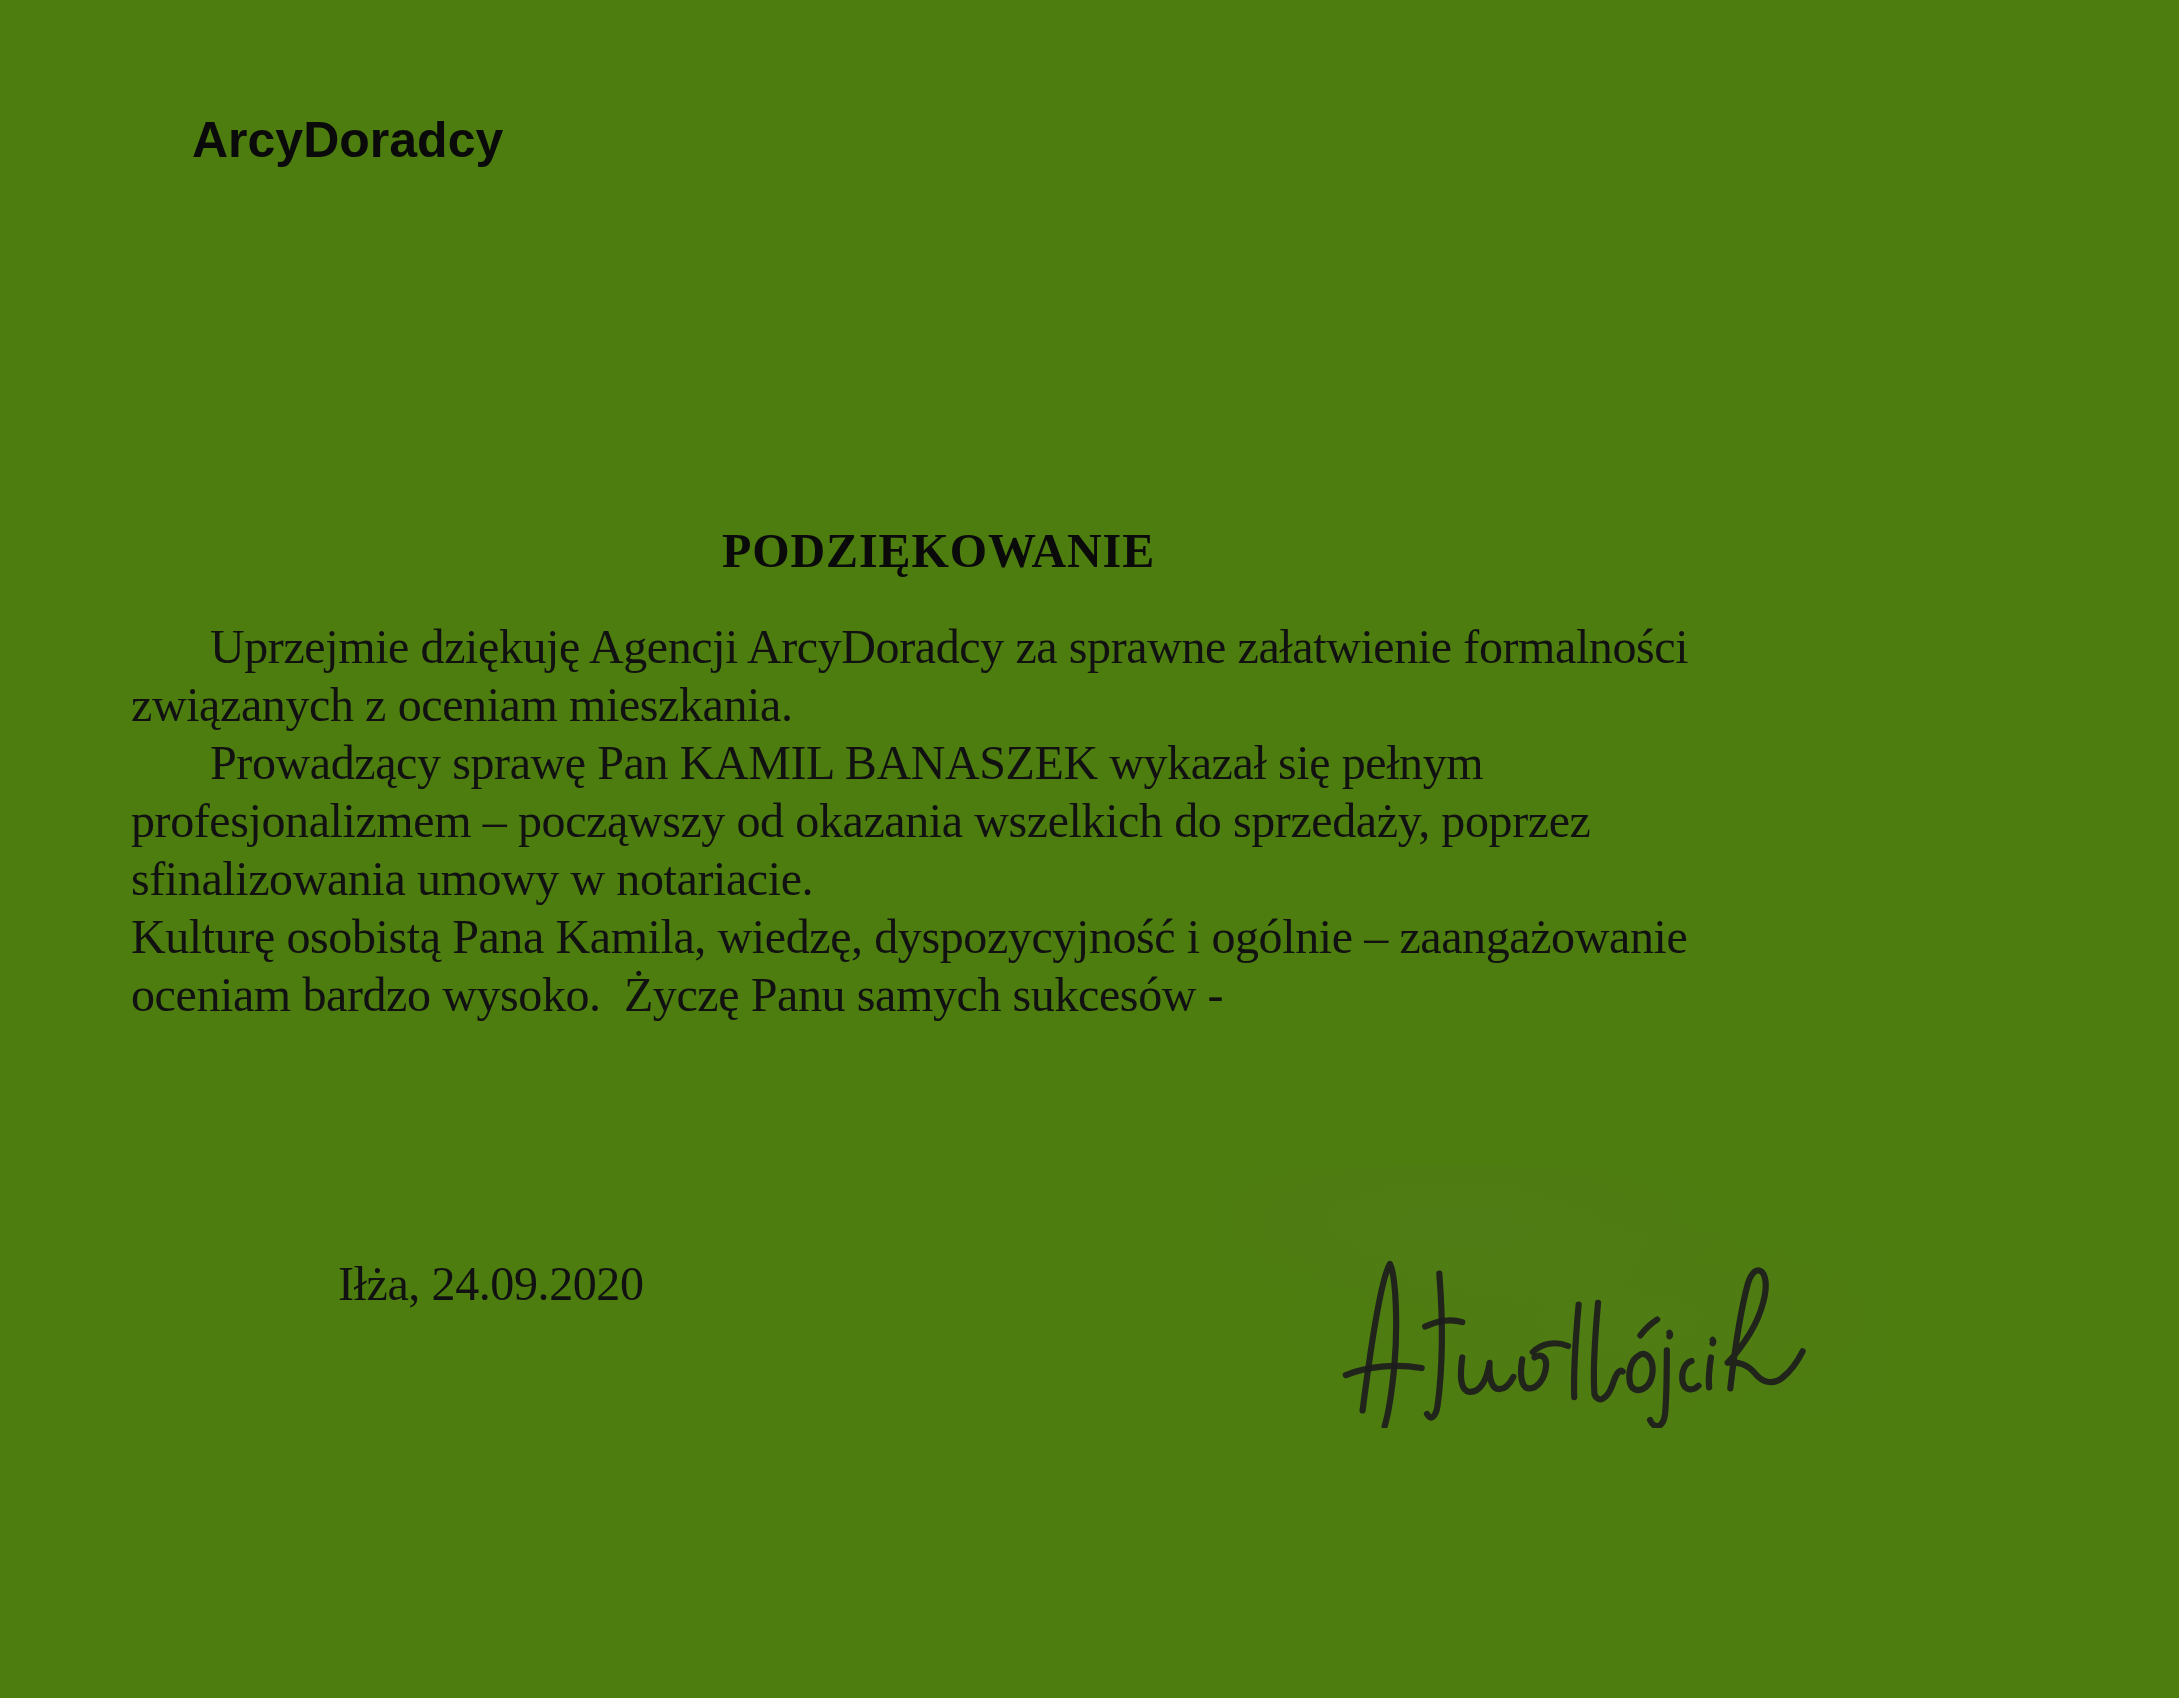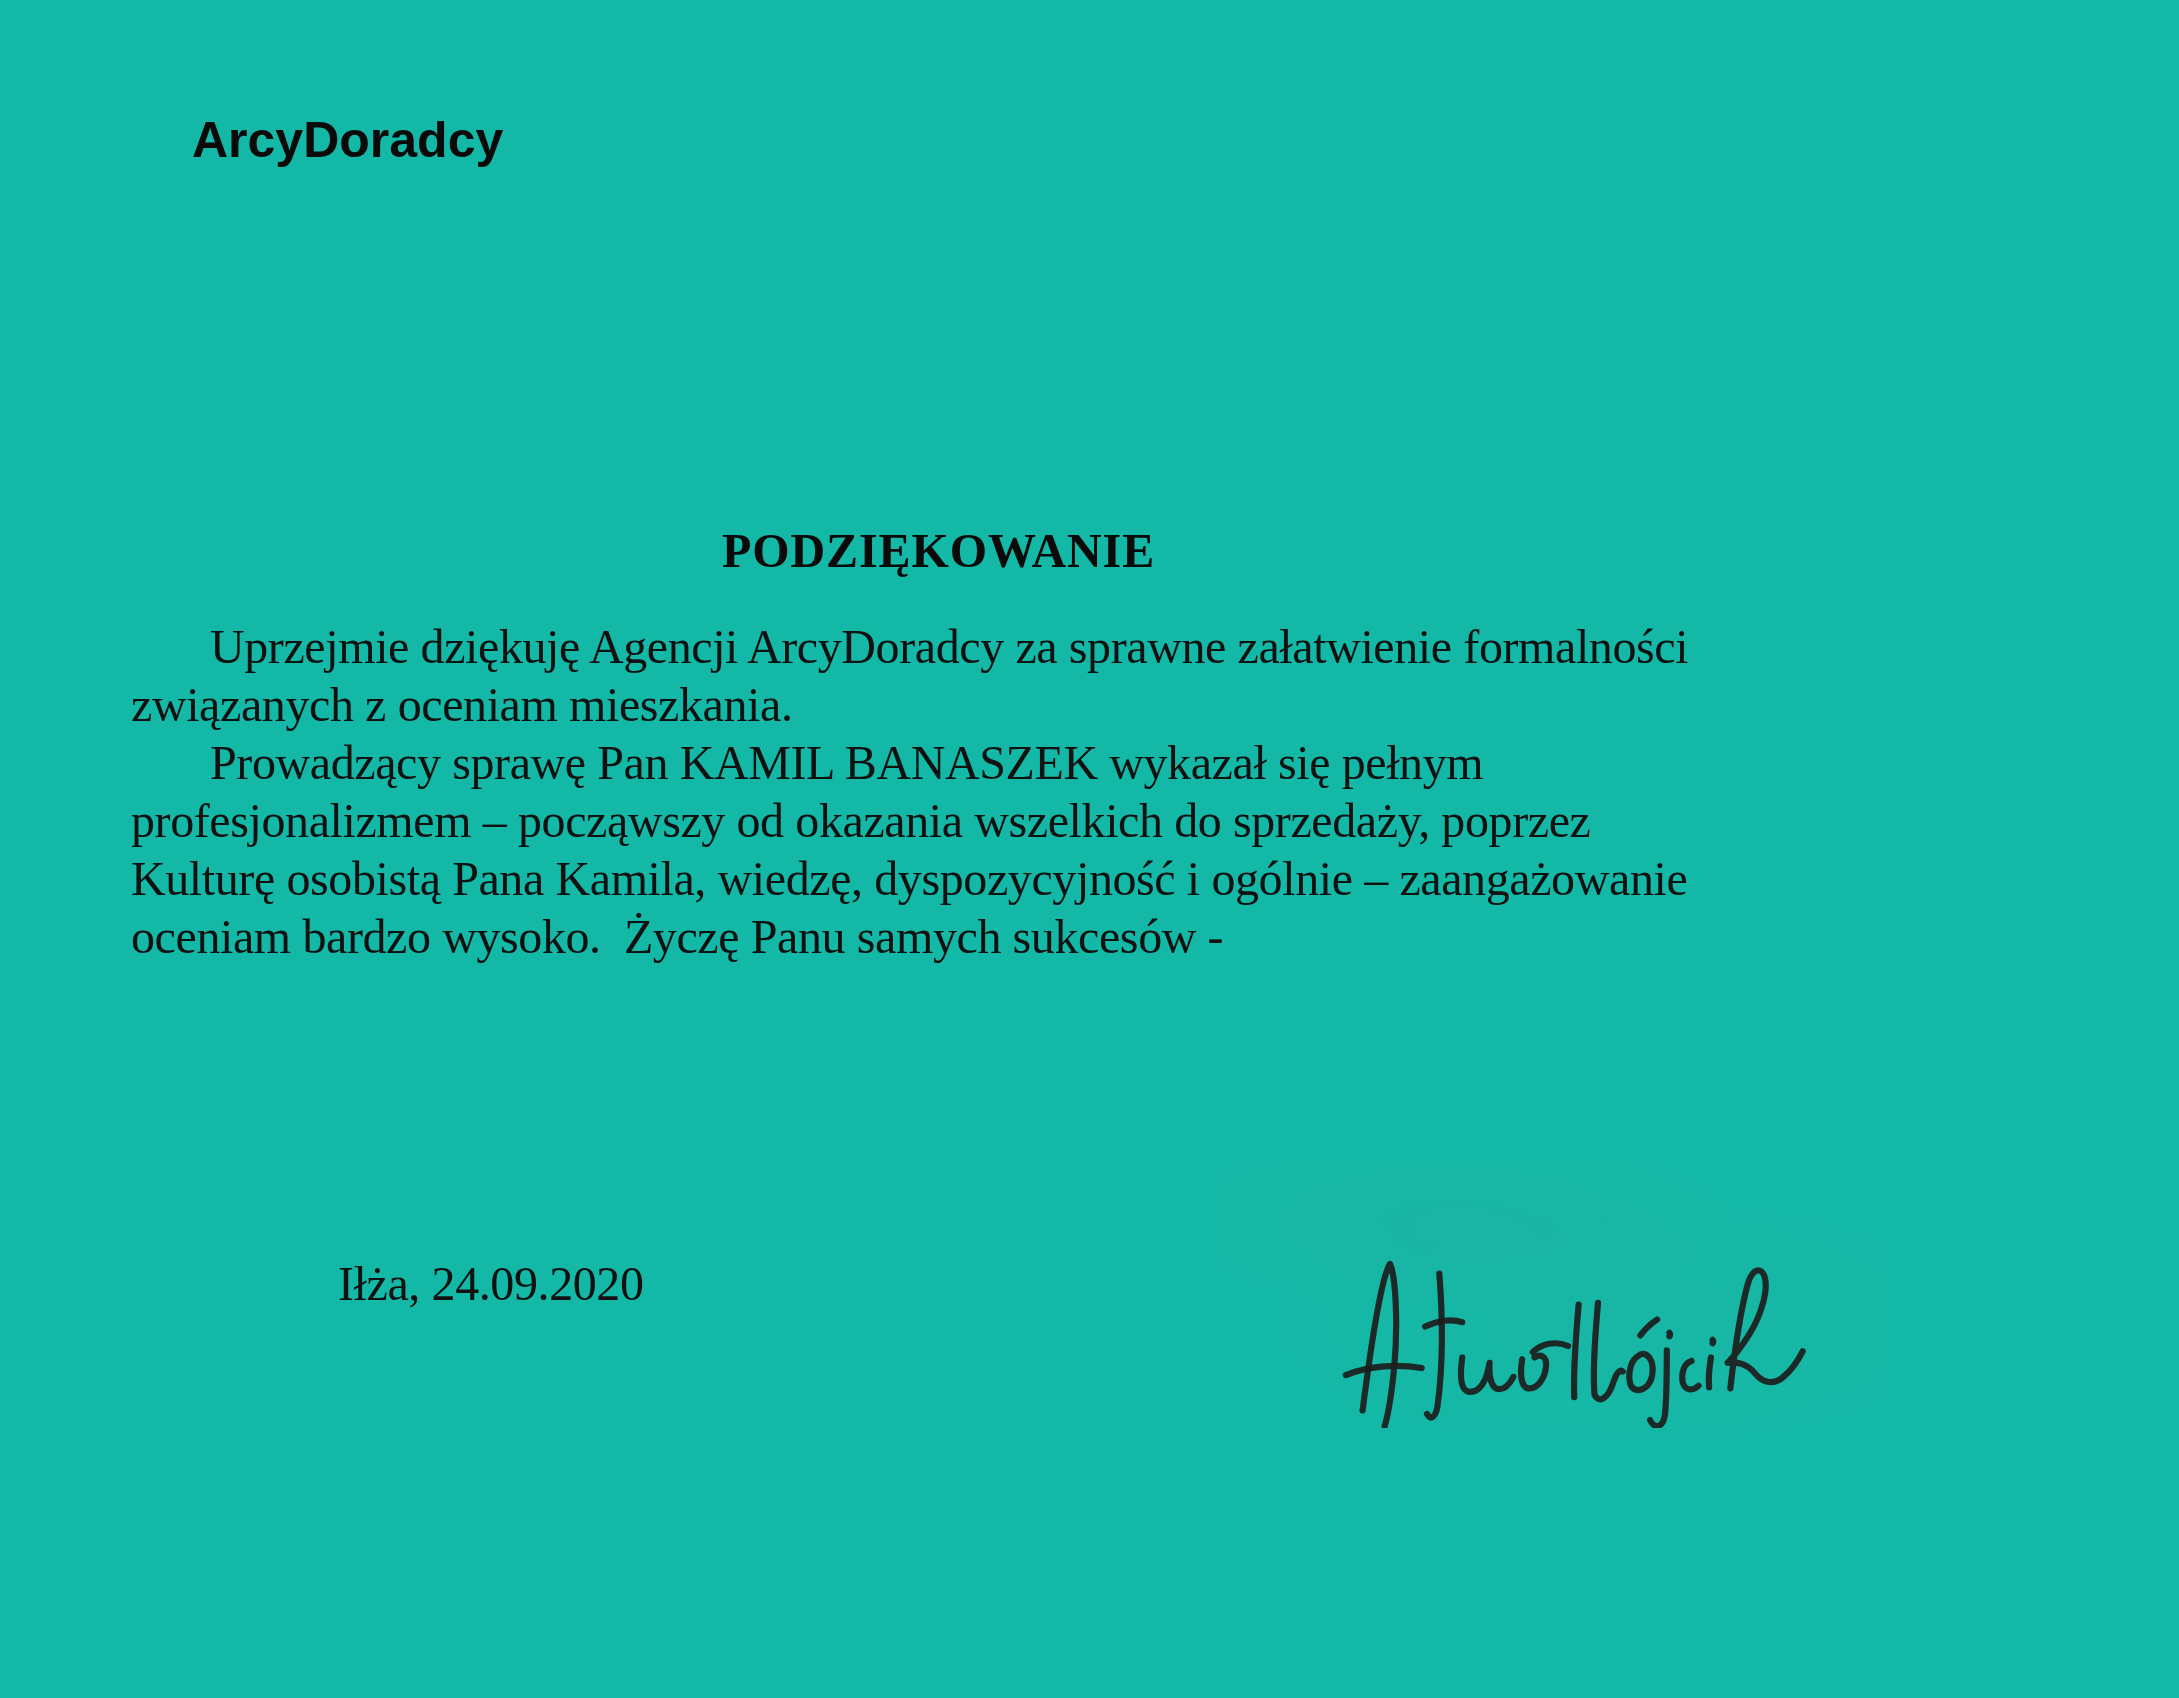--- a/index.html
+++ b/index.html
@@ -5,21 +5,21 @@
 <style>
   html, body {
     margin: 0;
     padding: 0;
     background: #ffffff;
   }
   .page {
     position: relative;
     width: 2180px;
     height: 1698px;
-    background: #14b8a6;
+    background: #4d7c0f;
     overflow: hidden;
     font-family: "Liberation Serif", serif;
     color: #111111;
   }
   .logo {
     position: absolute;
     left: 192px;
     top: 111px;
     font-family: "Liberation Sans", sans-serif;
     font-weight: bold;
@@ -107,20 +107,21 @@
 
   <div class="logo">ArcyDoradcy</div>
 
   <div class="doc-title">PODZIĘKOWANIE</div>
 
   <div class="body-text">
     <div class="body-line indented">Uprzejmie dziękuję Agencji ArcyDoradcy za sprawne załatwienie formalności</div>
     <div class="body-line">związanych z oceniam mieszkania.</div>
     <div class="body-line indented">Prowadzący sprawę Pan KAMIL BANASZEK wykazał się pełnym</div>
     <div class="body-line">profesjonalizmem – począwszy od okazania wszelkich do sprzedaży, poprzez</div>
+    <div class="body-line">sfinalizowania umowy w notariacie.</div>
     <div class="body-line">Kulturę osobistą Pana Kamila, wiedzę, dyspozycyjność i ogólnie – zaangażowanie</div>
     <div class="body-line">oceniam bardzo wysoko.  Życzę Panu samych sukcesów -</div>
   </div>
 
   <div class="place-date">Iłża, 24.09.2020</div>
 
   <div class="signature-block">
     <div class="scan-patch"></div>
     <span class="sr-only">Artur Wójcik</span>
     <svg class="signature-svg" viewBox="0 0 560 220" xmlns="http://www.w3.org/2000/svg" aria-hidden="true">

